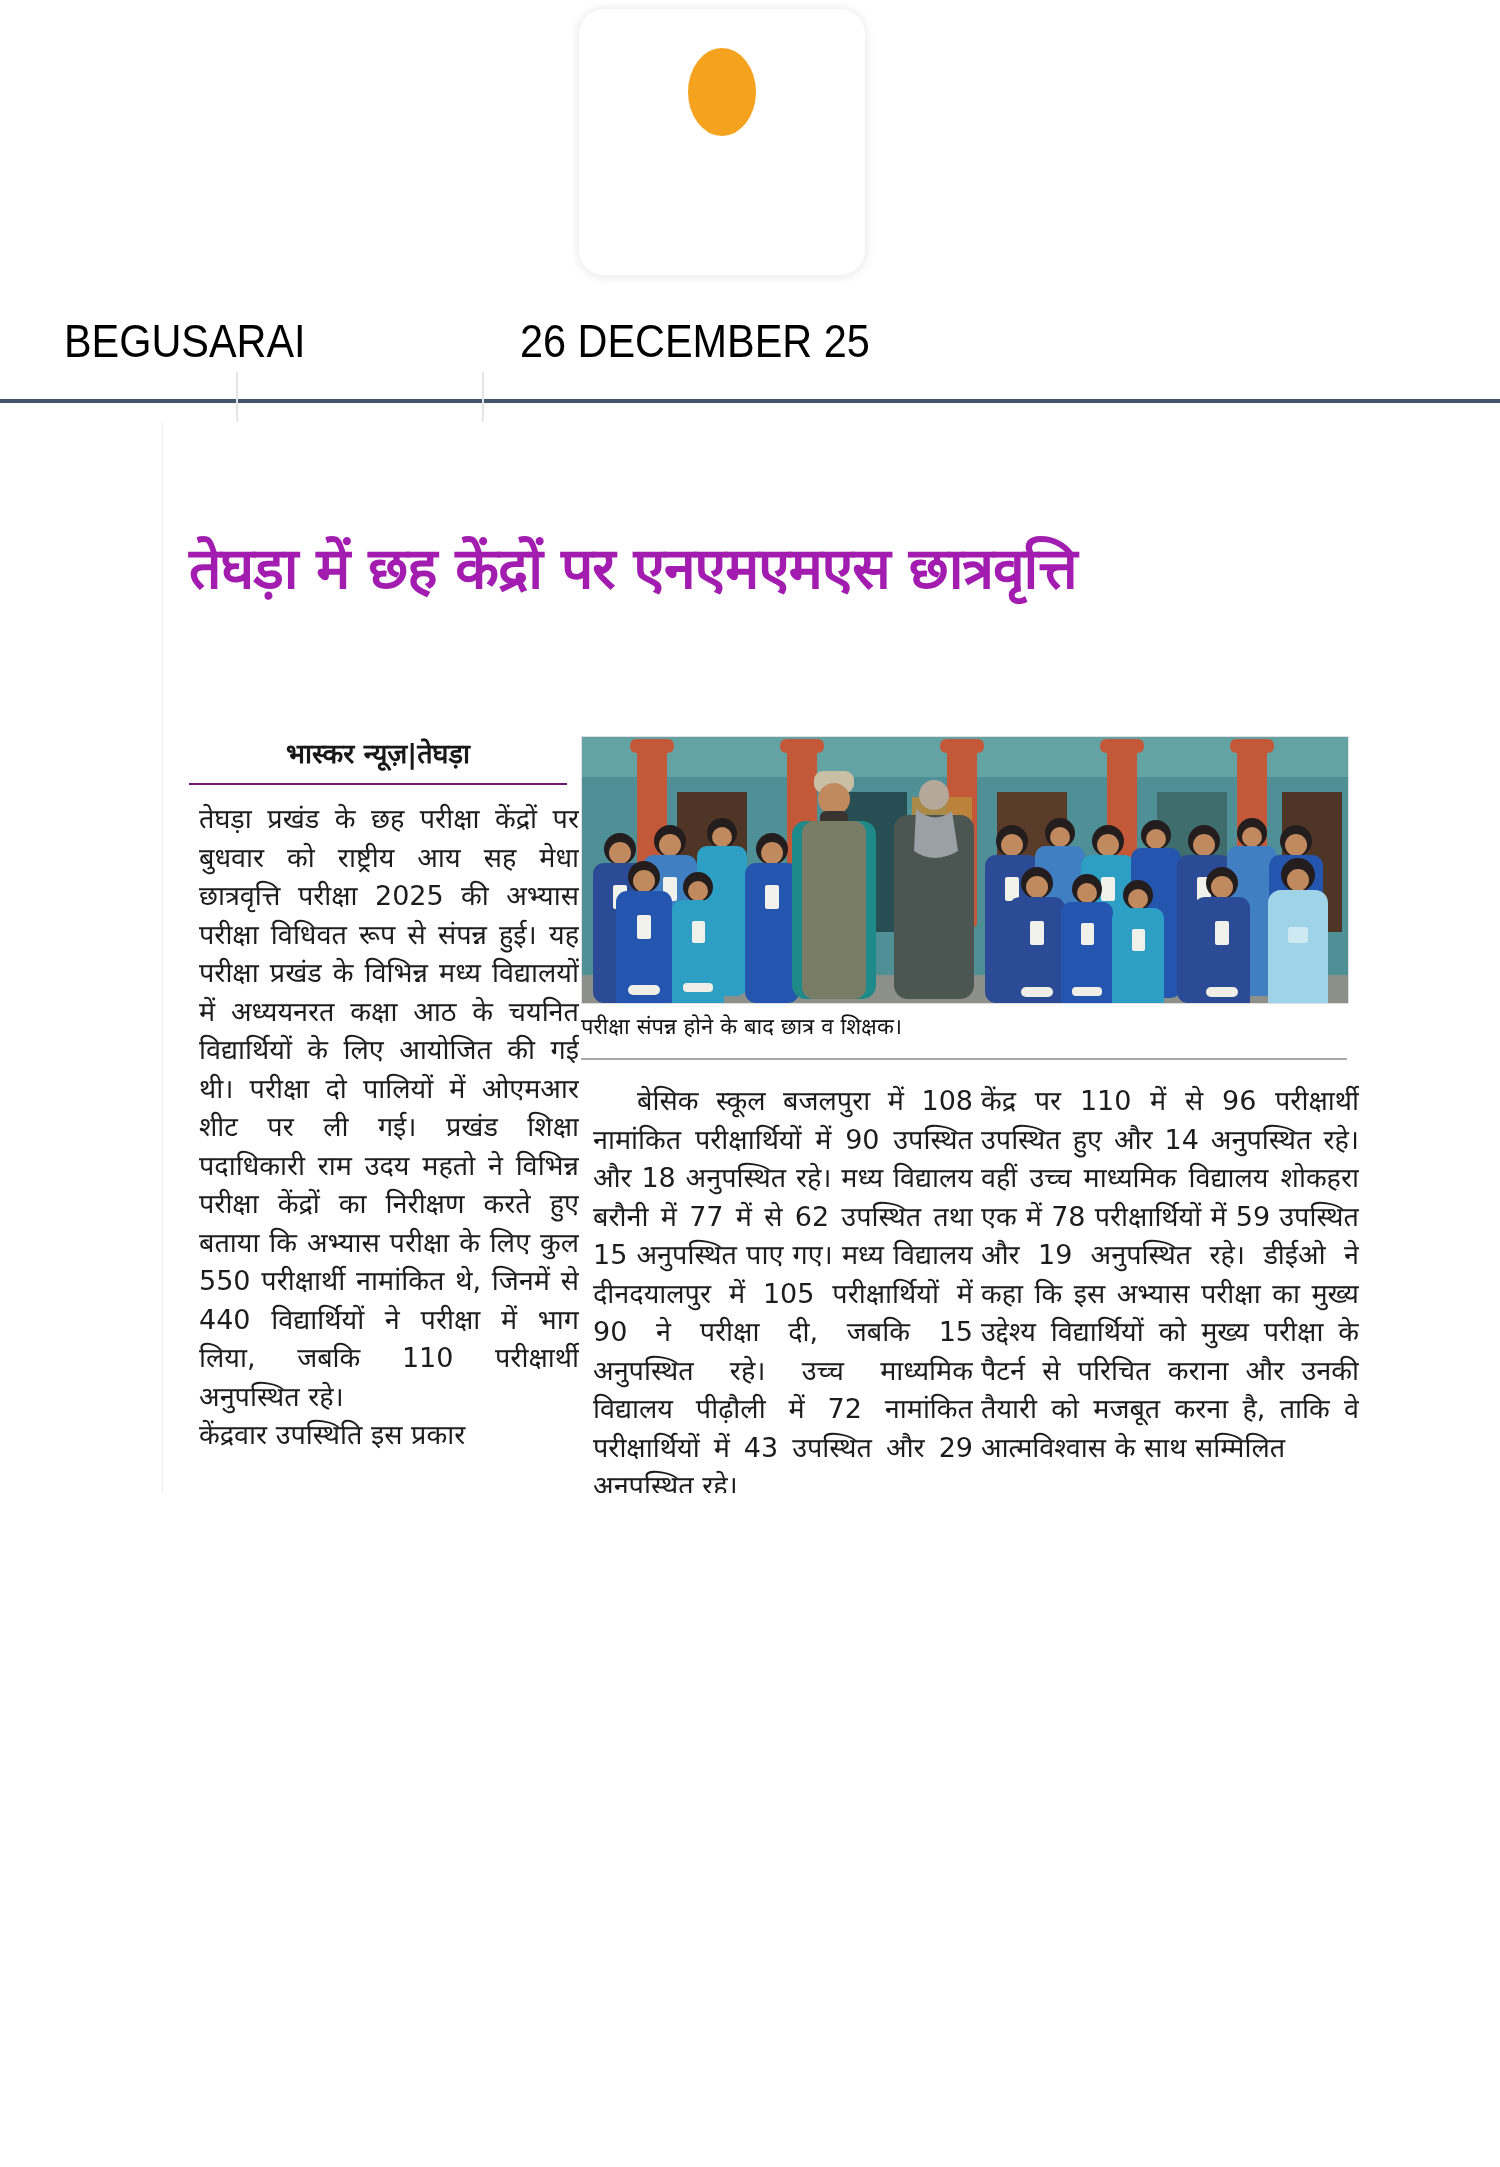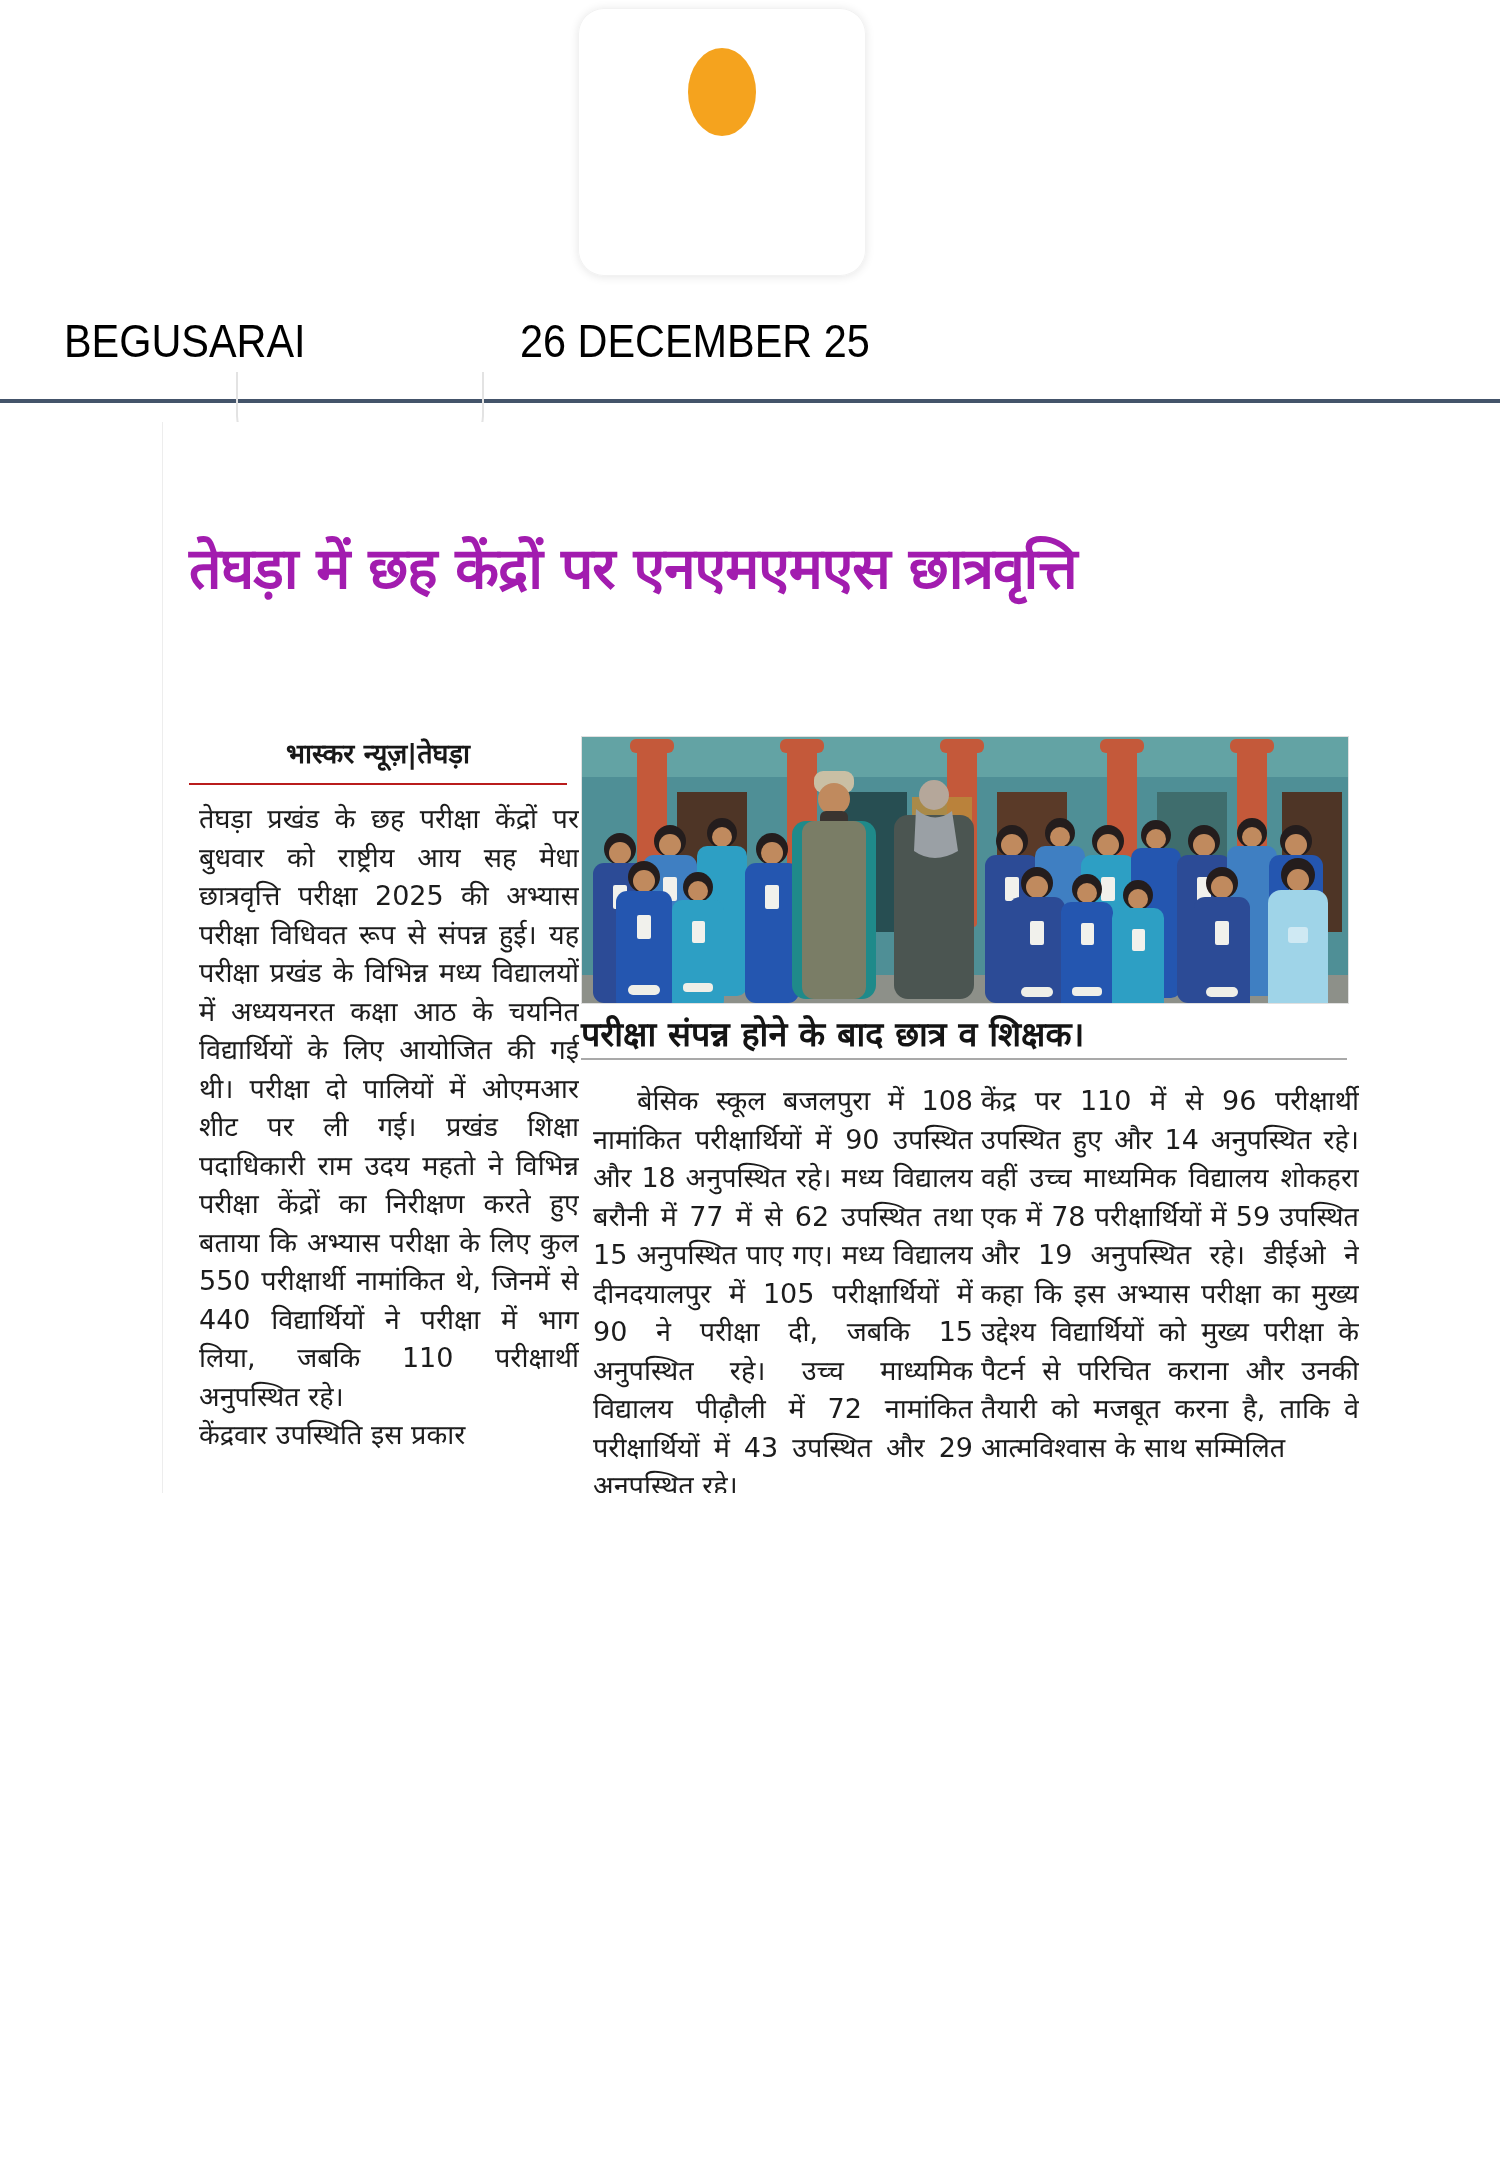--- a/index.html
+++ b/index.html
@@ -50,39 +50,39 @@
     background:transparent;
   }
   .headline{
     position:absolute;left:26px;top:104px;width:1165px;
     font-weight:800;font-size:57px;line-height:85px;color:#a21caf;
     letter-spacing:-1px;white-space:nowrap;
   }
   .byline{
     position:absolute;left:26px;top:312px;width:378px;text-align:center;
     font-weight:bold;font-size:27px;color:#181818;
-    padding-bottom:12px;border-bottom:2px solid #b91c1c;
+    padding-bottom:12px;border-bottom:2px solid #701a75;
   }
   .col{
     position:absolute;width:380px;overflow:hidden;
     font-size:27px;line-height:38.5px;text-align:justify;color:#1c1c1c;margin-left:12px;
   }
   .col p{margin:0;}
   .col-left{left:24px;top:378px;width:380px;height:693px;}
   .col-mid{left:418px;top:660px;height:411px;}
   .col-mid p{text-indent:44px;}
   .col-right{left:806px;top:660px;width:378px;height:411px;}
   .news-photo{
     position:absolute;left:418px;top:314px;width:766px;height:266px;
     border:1px solid #e0e0e0;background:#5f948f;
   }
   .news-photo svg{display:block;}
   .photo-caption{
     position:absolute;left:418px;top:588px;width:766px;
-    font-weight:bold;font-size:34px;color:#141414;white-space:nowrap;
+    font-weight:normal;font-size:22px;color:#141414;white-space:nowrap;
   }
   .caption-divider{
     position:absolute;left:418px;top:636px;width:766px;height:2px;background:#a9a9a9;
   }
 </style>
 </head>
 <body>
 
 <div class="logo-tile">
   <div class="logo-dot" style="background:#F5A31E;"></div>

